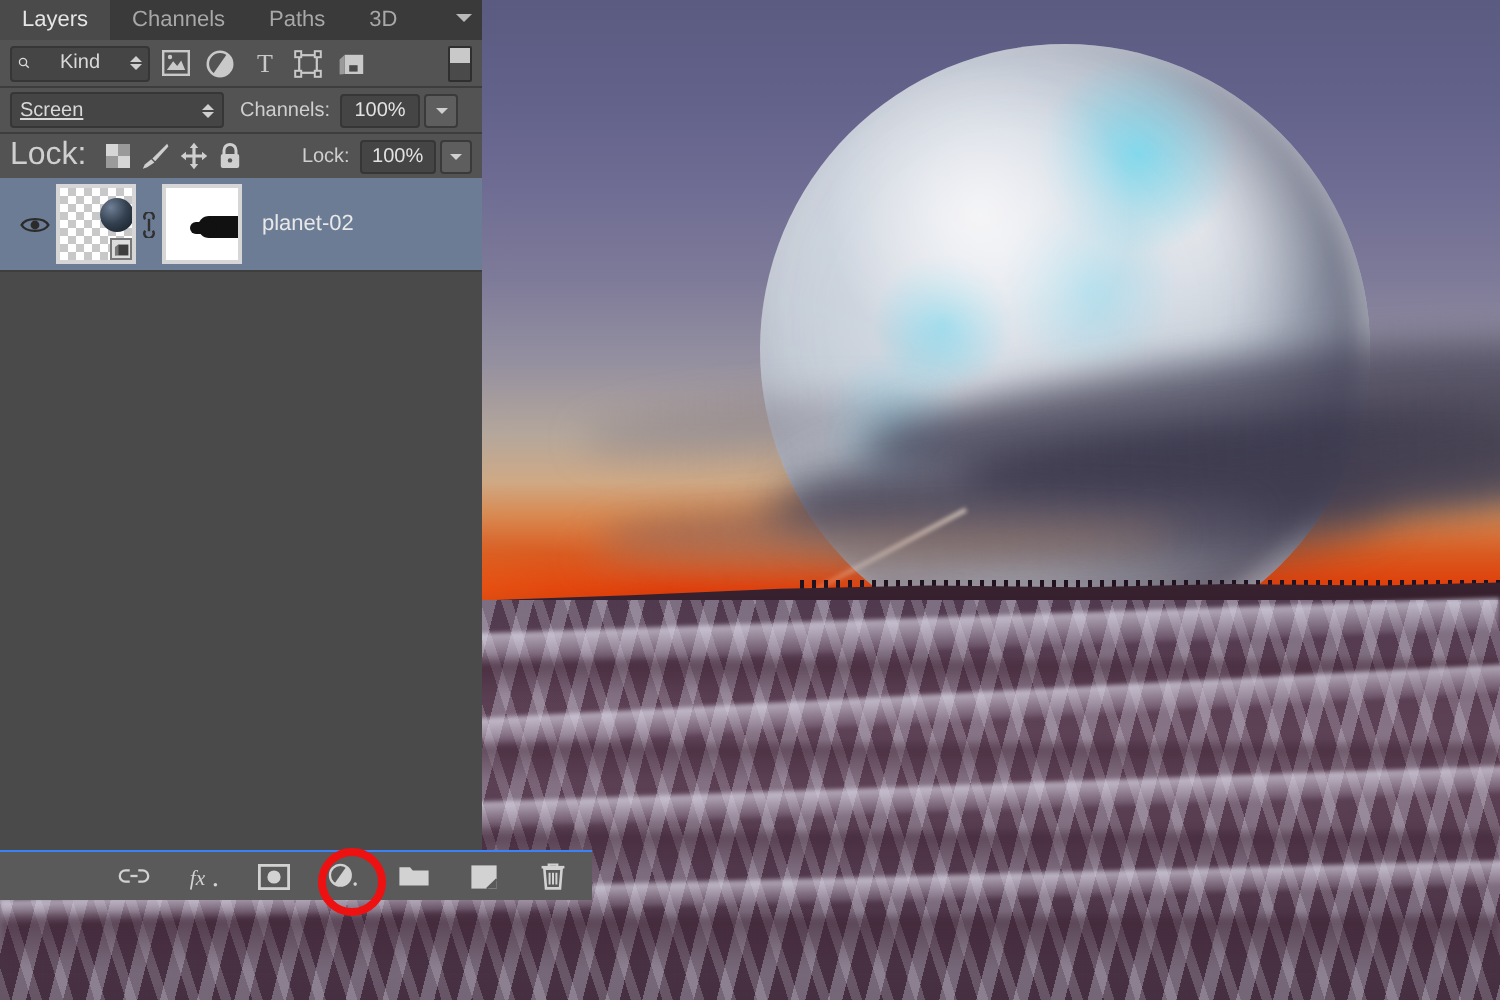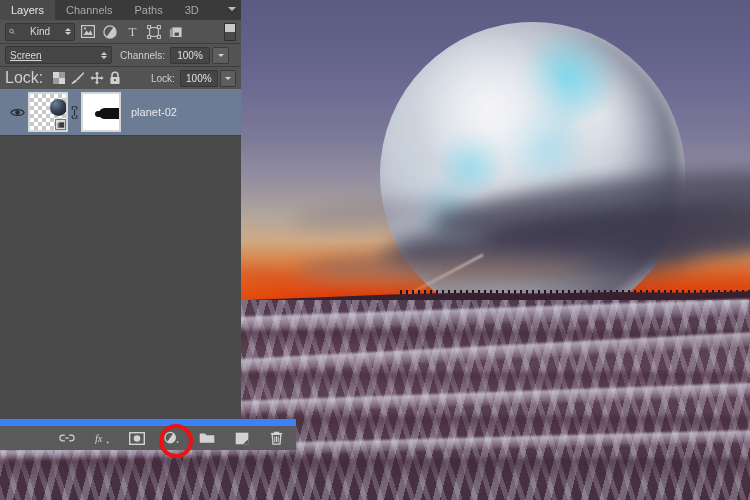--- a/index.html
+++ b/index.html
@@ -221,21 +221,21 @@
   }
   .bg-thumb-tree{
     position:absolute;left:3px;top:1px;width:7px;height:17px;
     background:linear-gradient(to bottom, rgba(20,14,22,.9), rgba(20,14,22,.55));
     clip-path:polygon(50% 0,72% 40%,62% 40%,85% 100%,15% 100%,38% 40%,28% 40%);
   }
   .row-lock{margin-left:auto;margin-right:8px;color:#cfcfcf;display:flex;align-items:center;}
 
   .bottombar{
     position:absolute;left:0;bottom:0;width:285px;height:24px;background:#5a5a5a;
-    border-top:7px solid #3b82f6;display:flex;align-items:center;justify-content:flex-end;
+    border-top:1px solid #3b82f6;display:flex;align-items:center;justify-content:flex-end;
     gap:18px;padding-right:11px;
   }
   .bbtn{width:17px;height:17px;display:flex;align-items:center;justify-content:center;color:#d2d2d2;}
   .red-ring{
     position:absolute;left:159px;top:424px;width:34px;height:34px;
     border:4px solid #ee1111;border-radius:50%;box-sizing:border-box;pointer-events:none;
     z-index:30;
   }
   svg{display:block;}
 </style>

